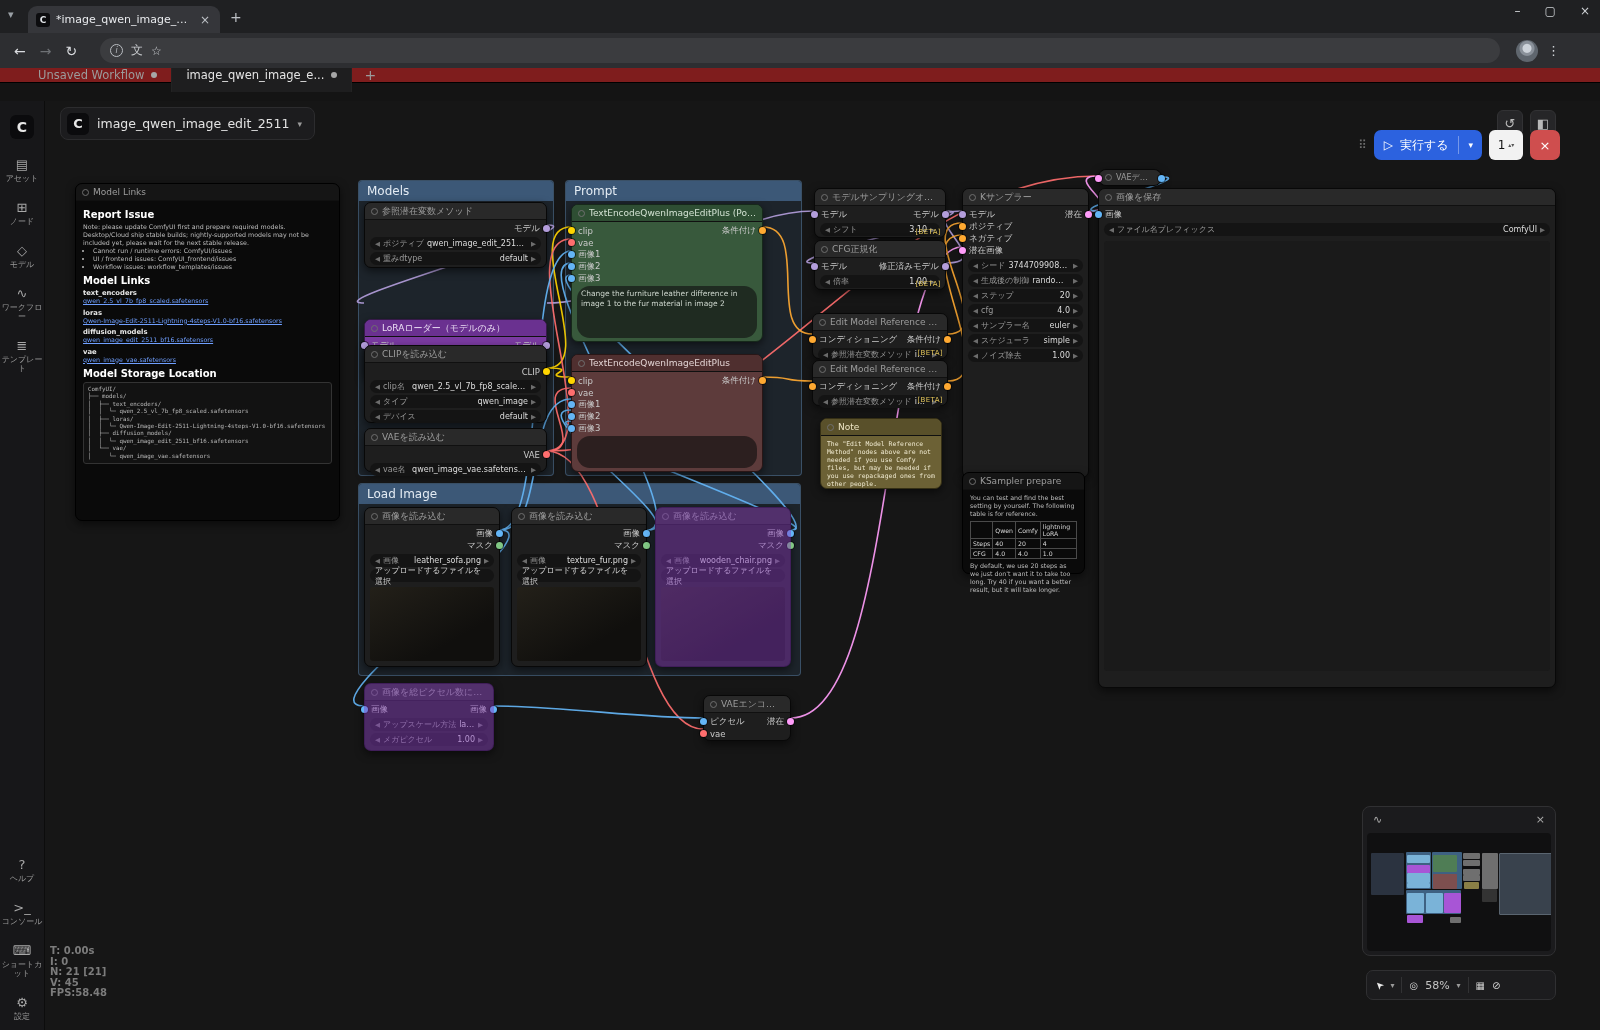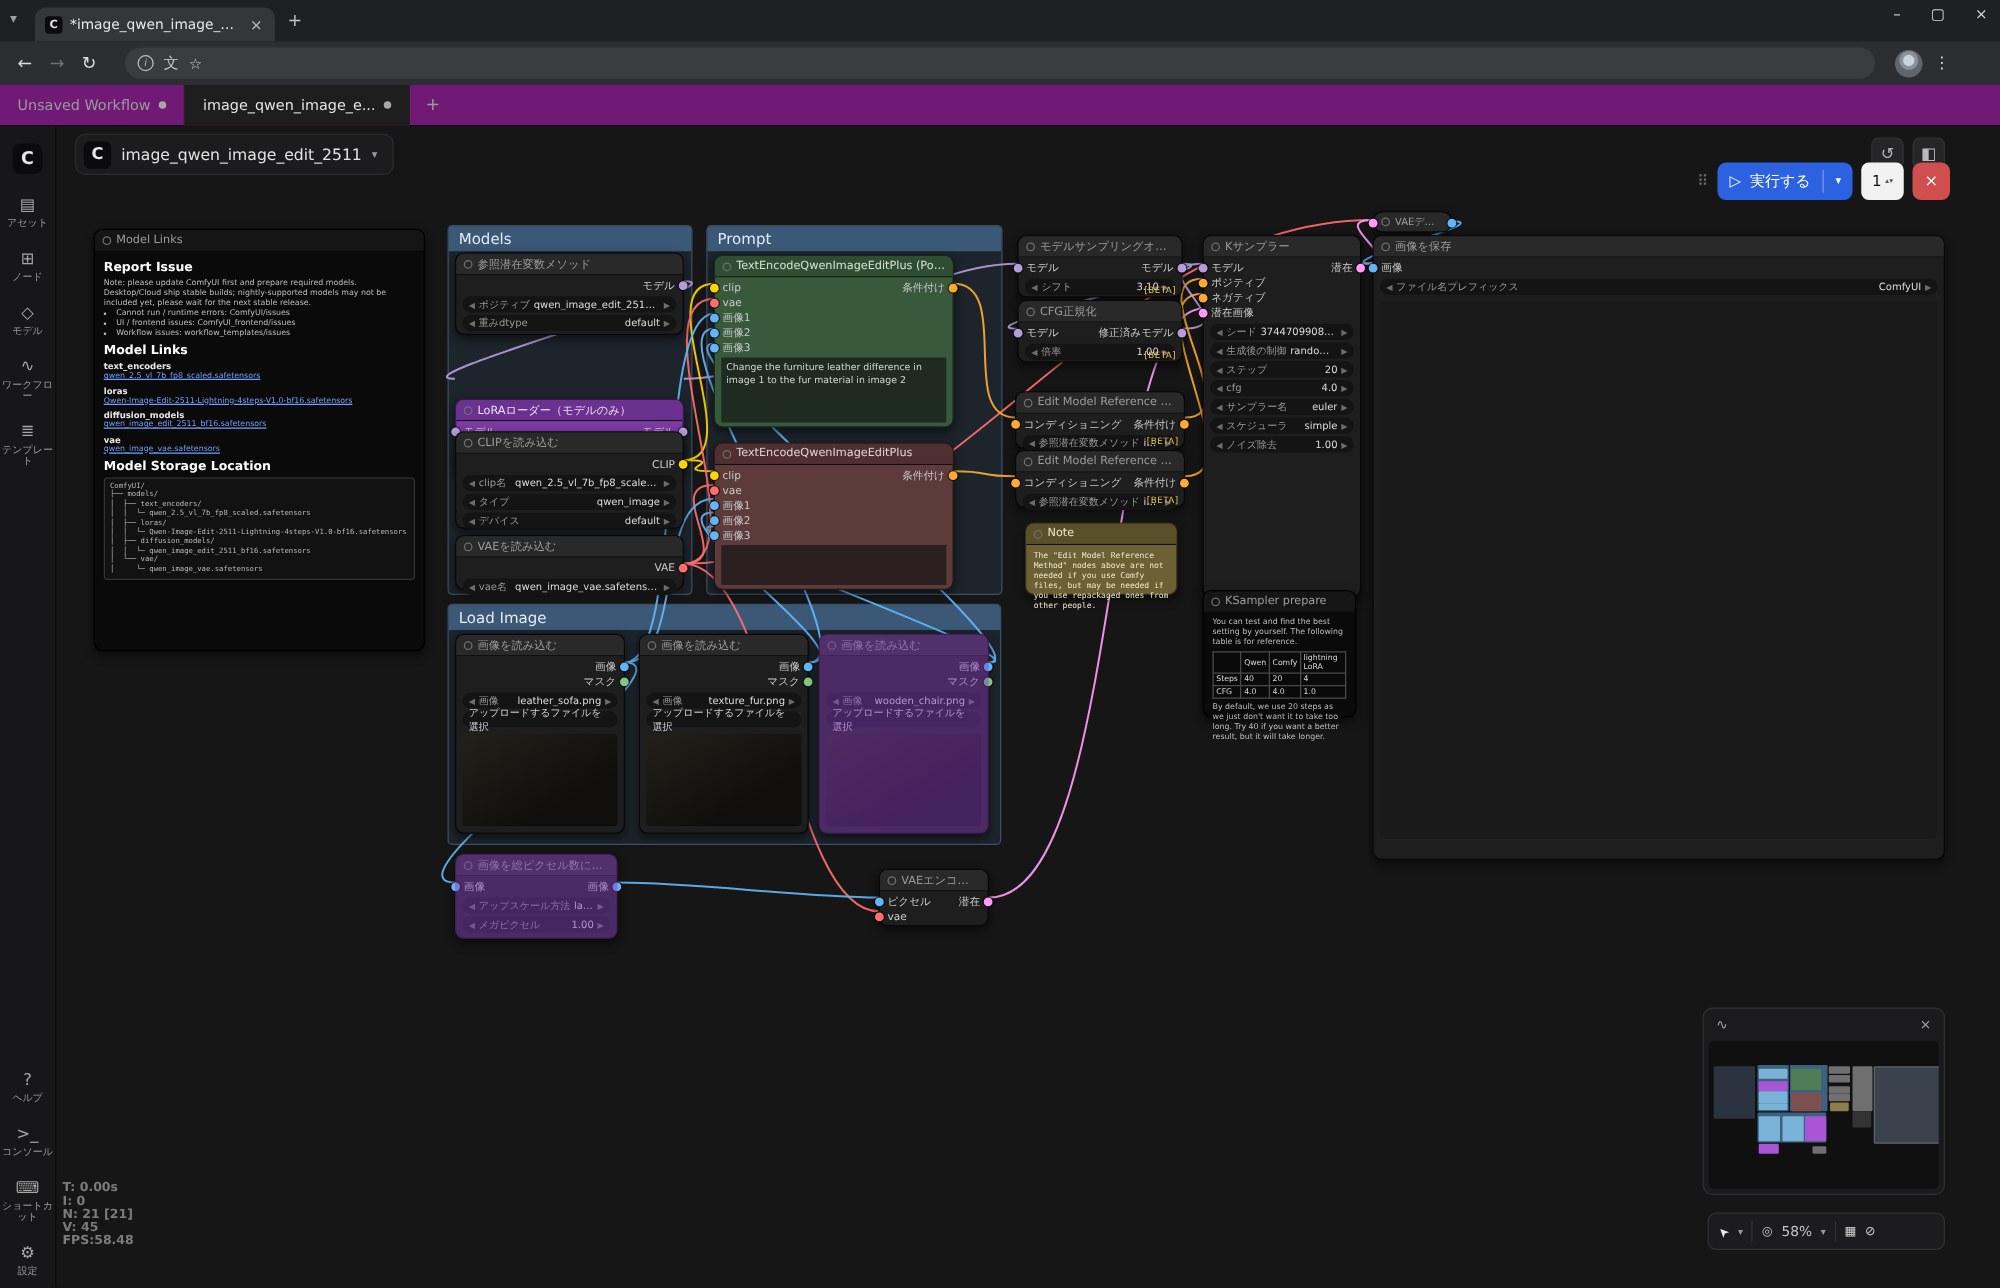--- a/index.html
+++ b/index.html
@@ -26,22 +26,22 @@
   display:flex;align-items:center;padding:0 10px;color:#e8eaed;font-size:11.5px;gap:8px;}
 .infoic{width:13px;height:13px;border:1px solid #b9bcc1;border-radius:50%;color:#b9bcc1;font-size:8px;
   display:flex;align-items:center;justify-content:center;font-style:italic;flex:0 0 auto;}
 .omni .url{flex:1;}
 .omni .oic{color:#c7cacd;font-size:12px;}
 .avatar{position:absolute;right:62px;top:7px;width:22px;height:22px;border-radius:50%;
   background:radial-gradient(circle at 50% 38%,#cdd3da 0 4px,#8a919a 5px 7px,#5f666e 8px);}
 .menu3{position:absolute;right:40px;top:10px;color:#cfd2d6;font-size:13px;}
 
 
-.cwtabs{position:absolute;left:0;top:68px;right:0;height:33px;background:#701a75;border-bottom:1px solid #000;z-index:39;
-  display:flex;align-items:center;color:#9b9b9b;font-size:11.5px;}
+.cwtabs{position:absolute;left:0;top:68px;right:0;height:15px;background:#7f1d1d;border-bottom:1px solid #000;z-index:39;
+  display:flex;align-items:center;color:#9b9b9b;font-size:11.5px;padding-left:24px;}
 .cwtab{height:33px;display:flex;align-items:center;gap:7px;padding:0 14px;border-right:1px solid #232323;}
 .cwtab .dot{width:6px;height:6px;border-radius:50%;background:#a7a7a7;}
 .cwtab.active{background:#1e1e1f;color:#e4e4e4;}
 .cwplus{padding:0 12px;color:#9b9b9b;font-size:14px;}
 
 
 .sidebar{position:absolute;left:0;top:101px;bottom:0;width:45px;background:#171719;border-right:1px solid #0c0c0c;z-index:39;
   display:flex;flex-direction:column;align-items:center;}
 .sblogo{width:24px;height:24px;border-radius:6px;background:#0b0b0d;color:#e7e7e7;font-weight:bold;font-size:14px;
   display:flex;align-items:center;justify-content:center;margin:14px 0 10px;}
@@ -73,21 +73,21 @@
 .pdot{width:7px;height:7px;border-radius:50%;flex:0 0 auto;box-shadow:0 0 0 1px rgba(0,0,0,.55);}
 .incol .pdot{margin-left:-9px;}
 .outcol .pdot{margin-right:-9px;}
 .widgets{padding:3px 5px;display:flex;flex-direction:column;gap:2px;}
 .widget{display:flex;align-items:center;gap:3px;background:#141414;border-radius:7px;height:13px;
   padding:0 5px;font-size:8px;color:#989898;}
 .widget .wl{white-space:nowrap;}
 .widget .wv{margin-left:auto;color:#dcdcdc;white-space:nowrap;overflow:hidden;text-overflow:ellipsis;max-width:72%;}
 .widget .warr{color:#6d6d6d;font-size:6.5px;}
 .widget.wbtn{justify-content:center;color:#d2d2d2;}
-.ta{margin:2px 5px 5px;background:#1f2b21;border-radius:0;font-size:7.5px;line-height:9.5px;color:#cdd6cd;
+.ta{margin:2px 5px 5px;background:#1f2b21;border-radius:13px;font-size:7.5px;line-height:9.5px;color:#cdd6cd;
   padding:3px 4px;overflow:hidden;}
 .imgprev{margin:2px 5px 5px;height:96px;border-radius:3px;background:linear-gradient(150deg,#232019 0%,#100f0d 70%);}
 .beta{position:absolute;right:4px;bottom:1px;font-size:7px;color:#e5c75c;letter-spacing:.4px;z-index:6;}
 
 .node.green{background:#38593c;border-color:#16281a;}
 .node.green .nh{background:#2e4e33;color:#d3e2d3;}
 .node.red{background:#5d3b3b;border-color:#291616;}
 .node.red .nh{background:#4f2f2f;color:#e2d3d3;}
 .node.red .ta{background:#2c1f1f;color:#d6caca;}
 .node.purple{background:#7b3ba2;border-color:#371a4a;}
@@ -775,21 +775,21 @@
         <div class="widget">
           <span class="warr">◀</span>
           <span class="wl">参照潜在変数メソッド</span>
           <span class="wv">index_timestep_zero</span>
           <span class="warr">▶</span>
         </div>
       </div>
     <span class="beta">[BETA]</span>
   </div>
 
-  <div class="node olive" style="left:820px;top:418px;width:122px;height:58px;">
+  <div class="node olive" style="left:820px;top:418px;width:122px;height:71px;">
     <div class="nh">
         <span class="cdot"></span>
       <span class="nt">Note</span>
       </div>
     <div class="olivetext">The "Edit Model Reference Method" nodes above are not needed if you use Comfy files, but may be needed if you use repackaged ones from other people.</div>
   </div>
 
   <div class="node" style="left:962px;top:188px;width:127px;height:290px;">
     <div class="nh">
         <span class="cdot"></span>

